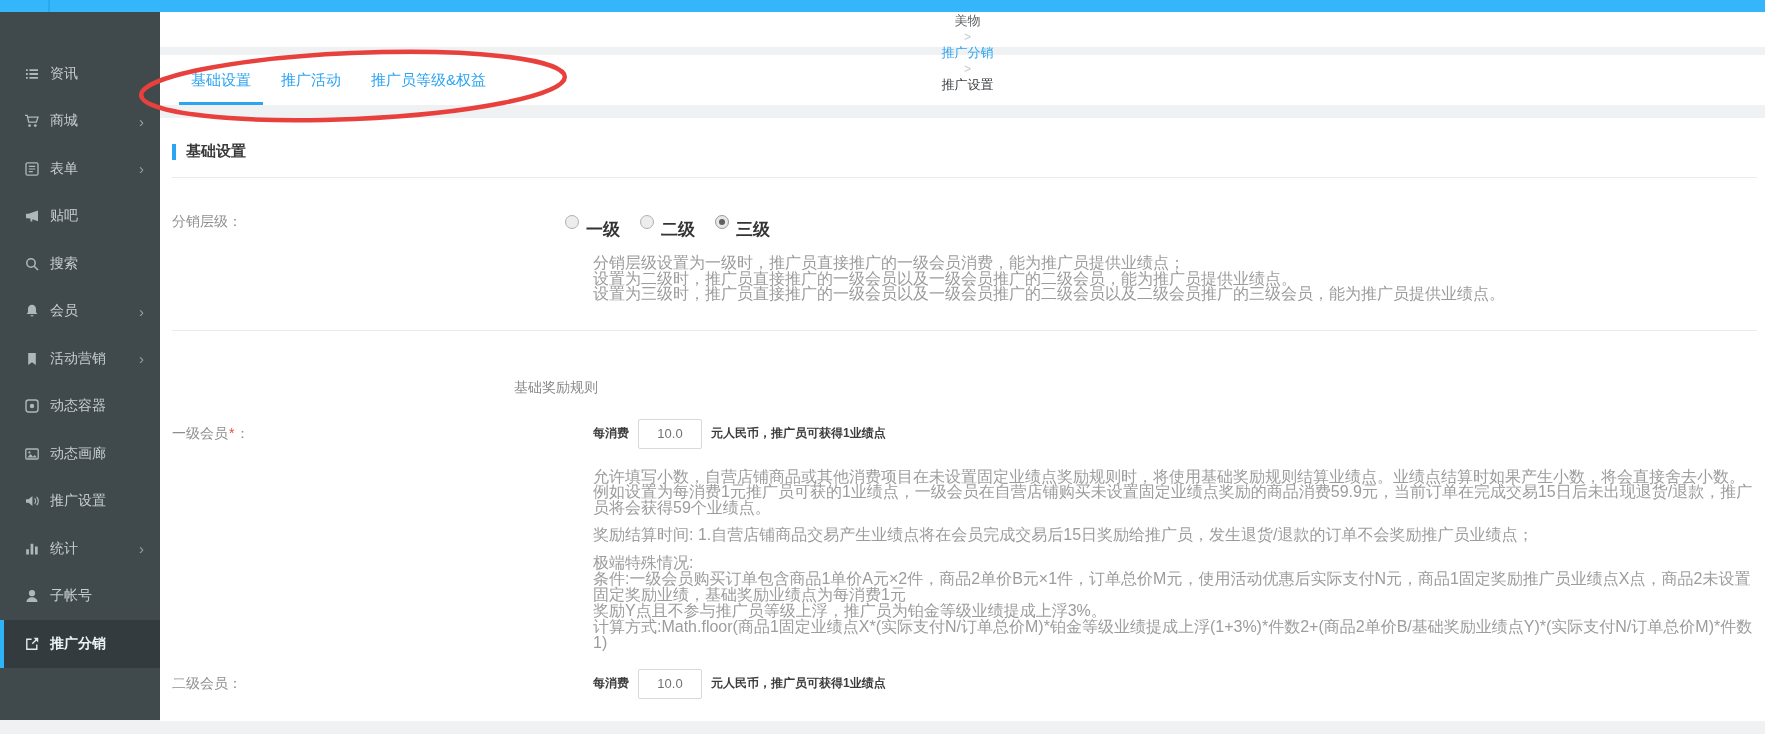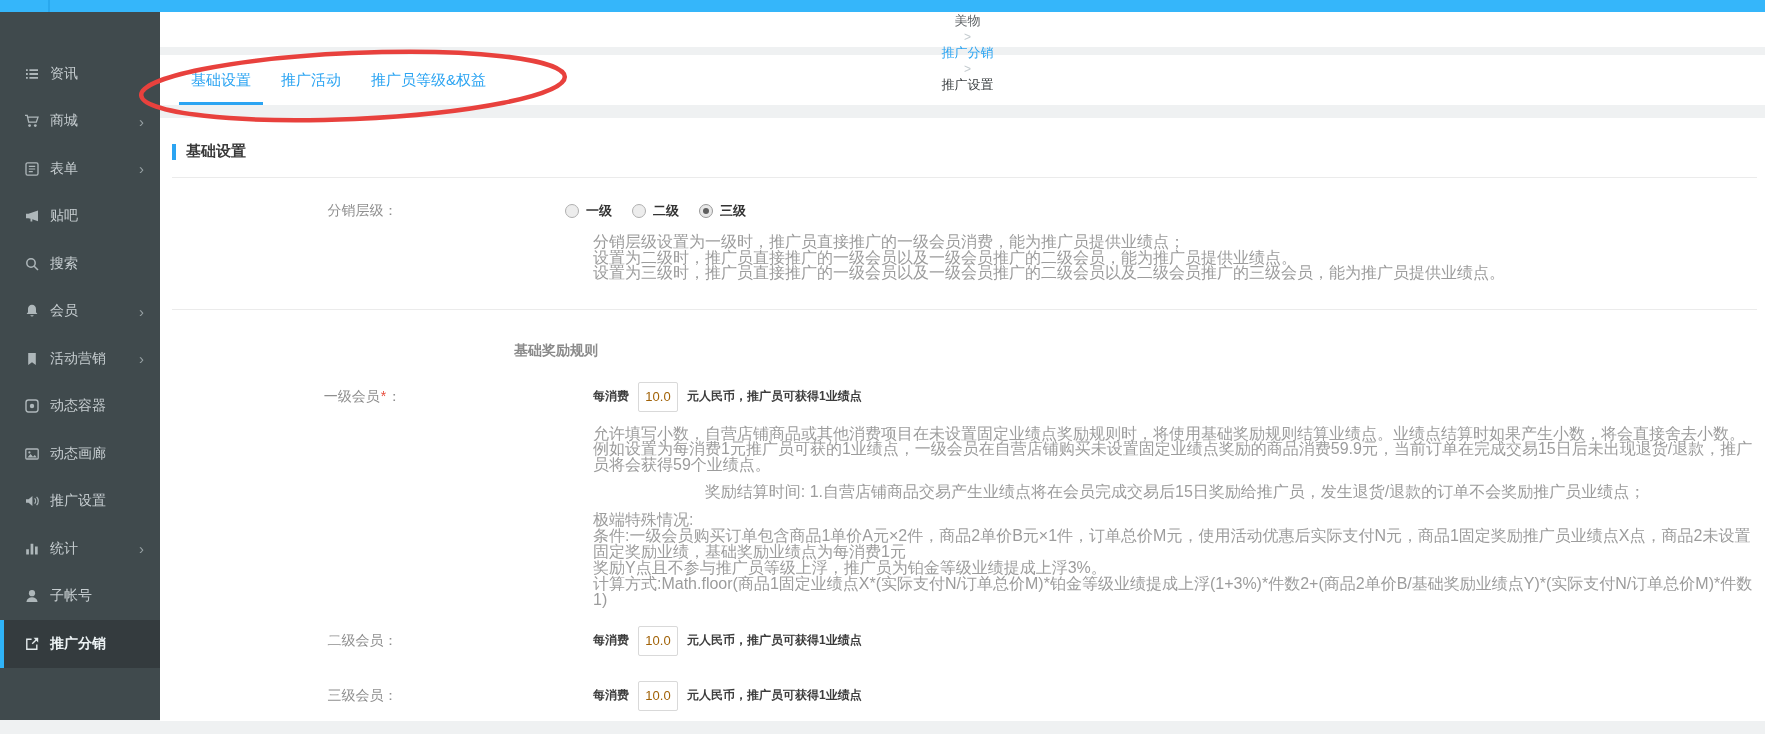--- a/index.html
+++ b/index.html
@@ -36,37 +36,37 @@
   
   .content { margin-top: 13px; background: #fff; height: 603px; padding: 24px 8px 0 12px; overflow: hidden; }
   .sec-title { display: flex; align-items: center; }
   .sec-bar { width: 4px; height: 16px; background: #2ba4f2; margin-right: 10px; }
   .sec-text { font-size: 15px; font-weight: bold; color: #3a3a3a; }
   .divider { height: 1px; background: #ebebeb; }
   .d1 { margin-top: 16px; }
   .d2 { margin-top: 28px; }
   .d3 { margin-top: 33px; }
   .f-row { display: flex; align-items: center; }
-  .f-label { width: 381px; flex: none; text-align: center; font-size: 14px; color: #8f8f8f; }
+  .f-label { width: 381px; flex: none; text-align: left; font-size: 14px; color: #8f8f8f; }
   .req { color: #e74c3c; margin: 0 1px; }
   .radio-row { margin-top: 24px; }
   .radio-group { display: flex; align-items: center; margin-left: 12px; }
   .radio { width: 14px; height: 14px; border-radius: 50%; border: 1px solid #b0b0b0; background: #ededed; flex: none; cursor: pointer; }
   .radio.checked { background: #e8e8e8; border-color: #9a9a9a; position: relative; }
   .radio.checked::after { content: ""; position: absolute; left: 3px; top: 3px; width: 6px; height: 6px; border-radius: 50%; background: #5f5f5f; }
-  .radio-label { font-size: 13px; font-weight: 600; color: #333; margin: 0 20px 0 7px; cursor: pointer; }
+  .radio-label { font-size: 17px; font-weight: 600; color: #333; margin: 16px 20px 0 7px; cursor: pointer; }
   .desc-block { margin-left: 421px; color: #9c9c9c; font-size: 16px; line-height: 15.5px; max-width: 1170px; }
   .level-desc { margin-top: 14px; }
-  .rules-title { margin-top: 32px; margin-left: 342px; font-size: 14px; color: #8a8a8a; font-weight: bold; }
+  .rules-title { margin-top: 48px; margin-left: 342px; font-size: 14px; color: #8a8a8a; }
   .member-row { margin-top: 22px; }
   .member-row .f-content { display: flex; align-items: center; margin-left: 40px; }
   .strong { font-size: 12px; font-weight: 600; color: #3c3c3c; }
-  .num-input { width: 40px; height: 30px; border: 1px solid #d9d9d9; border-radius: 2px; margin: 0 9px; text-align: center; font-size: 13px; color: #a16207; font-family: "Liberation Sans", "DejaVu Sans", sans-serif; background: #fff; outline: none; }
-  .row-desc { margin-top: 14px; }
-  .settle-desc { margin-top: 12px; text-align: center; }
+  .num-input { width: 64px; height: 30px; border: 1px solid #d9d9d9; border-radius: 2px; margin: 0 9px; text-align: center; font-size: 13px; color: #737373; font-family: "Liberation Sans", "DejaVu Sans", sans-serif; background: #fff; outline: none; }
+  .row-desc { margin-top: 20px; }
+  .settle-desc { margin-top: 12px; }
   .extreme-desc { margin-top: 12px; line-height: 16px; }
   .member-row.r2 { margin-top: 18px; }
   .member-row.r3 { margin-top: 25px; }
   
   .annotation { position: absolute; left: 125px; top: 40px; z-index: 50; pointer-events: none; }
 </style>
 </head>
 <body>
 
 <div class="topbar">

